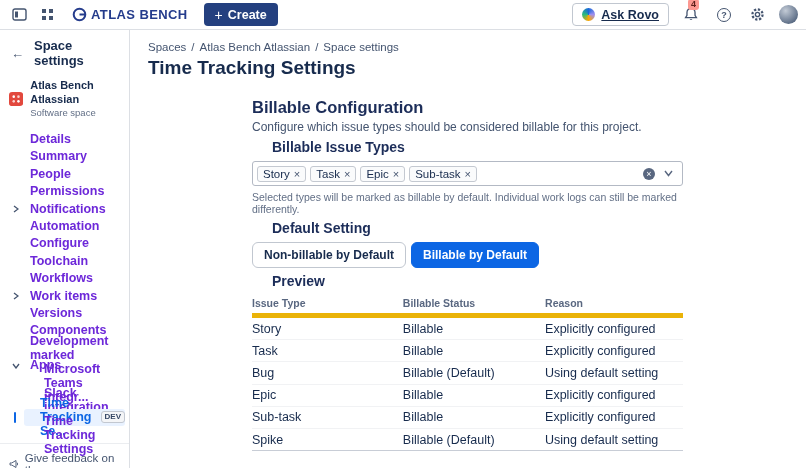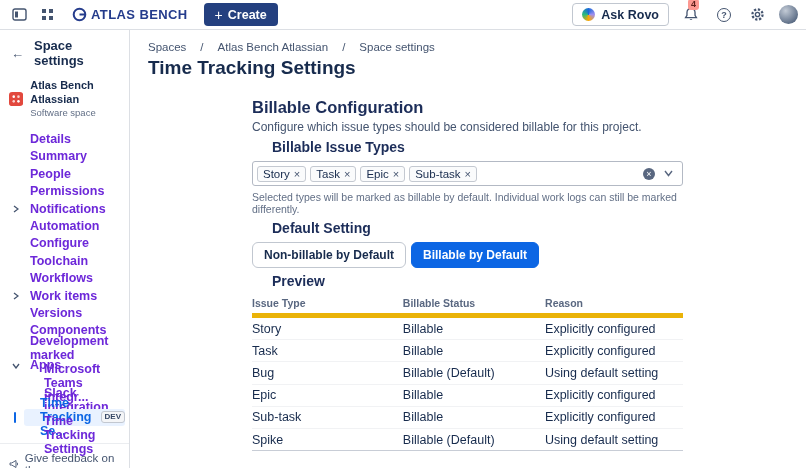--- a/index.html
+++ b/index.html
@@ -19,21 +19,21 @@
     padding:0 8px 0 26px; font-size:12px; color:#172B4D; outline:none;
     font-family:"Liberation Sans", sans-serif; }
   .search-input::placeholder { color:#626F86; }
   .create-btn { display:flex; align-items:center; gap:5px; background:#24407F; color:#fff;
     border:none; border-radius:4px; font-size:12.5px; font-weight:bold;
     padding:4px 11px; height:23px; cursor:pointer; }
   .create-plus { font-size:14px; font-weight:normal; line-height:1; }
   .topbar-right { margin-left:auto; display:flex; align-items:center; gap:11px; }
   .ask-rovo { display:flex; align-items:center; gap:6px; border:1px solid #C1C7D0;
     background:#fff; border-radius:4px; padding:3px 9px; height:23px;
-    font-size:12.5px; font-weight:bold; color:#172B4D; cursor:pointer; }
+    font-size:12.5px; font-weight:bold; color:#172B4D; cursor:pointer;text-decoration:underline; }
   .rovo-icon { width:13px; height:13px; border-radius:50%;
     background:conic-gradient(#1868DB,#9F8FEF,#FCA700,#2ABB7F,#1868DB); }
   .bell-wrap { position:relative; }
   .bell-badge { position:absolute; top:-5px; left:8px; background:#FD9891; color:#5D1F1A;
     font-size:9px; font-weight:bold; border-radius:3px; padding:0 3px; line-height:11px; }
   .help-circle { width:14px; height:14px; border:1.4px solid #44546F; border-radius:50%;
     font-size:9px; font-weight:bold; color:#44546F; display:flex; align-items:center;
     justify-content:center; }
   .avatar { width:19px; height:19px; border-radius:50%;
     background:radial-gradient(circle at 35% 30%, #C3CBD6, #5A6B84 75%); cursor:pointer; }
@@ -61,21 +61,21 @@
     color:#0C66E4; font-weight:bold; }
   .nav-item.selected::before { content:""; position:absolute; left:-10px; top:3px;
     width:2px; height:11px; background:#0C66E4; border-radius:1px; }
   .dev-badge { margin-left:5px; font-size:8px; font-weight:bold; color:#344563;
     background:#F4F5F7; border:1px solid #C2C7D0; border-radius:3px; padding:0 3px;
     line-height:10px; }
   .feedback-row { display:flex; align-items:center; gap:6px; padding:8px 8px 10px 9px;
     border-top:1px solid #EBEDF0; color:#44546F; font-size:11.5px; cursor:pointer; }
 
   
-  .breadcrumb { display:flex; gap:14px; font-size:11.5px; color:#44546F; }
+  .breadcrumb { display:flex; gap:5px; font-size:11.5px; color:#44546F; }
   .breadcrumb .crumb { cursor:pointer; }
   .page-title { font-size:19px; font-weight:bold; color:#172B4D; margin-top:4px; }
   .form-col { width:431px; margin:19px 0 0 104px; }
   .section-title { font-size:16.5px; font-weight:bold; color:#1C2D59; }
   .section-desc { font-size:12px; color:#44546F; margin:3px 0 5px; }
   .field-label { font-size:14px; font-weight:bold; color:#1C2D59; margin:5px 0 6px;padding-left:20px; }
   .select { border:1px solid #B3B9C4; border-radius:3px; min-height:25px;
     display:flex; align-items:center; gap:4px; padding:2px 46px 2px 4px;
     position:relative; cursor:pointer; }
   .chip { display:flex; align-items:center; gap:4px; border:1px solid #C4C9D1;

